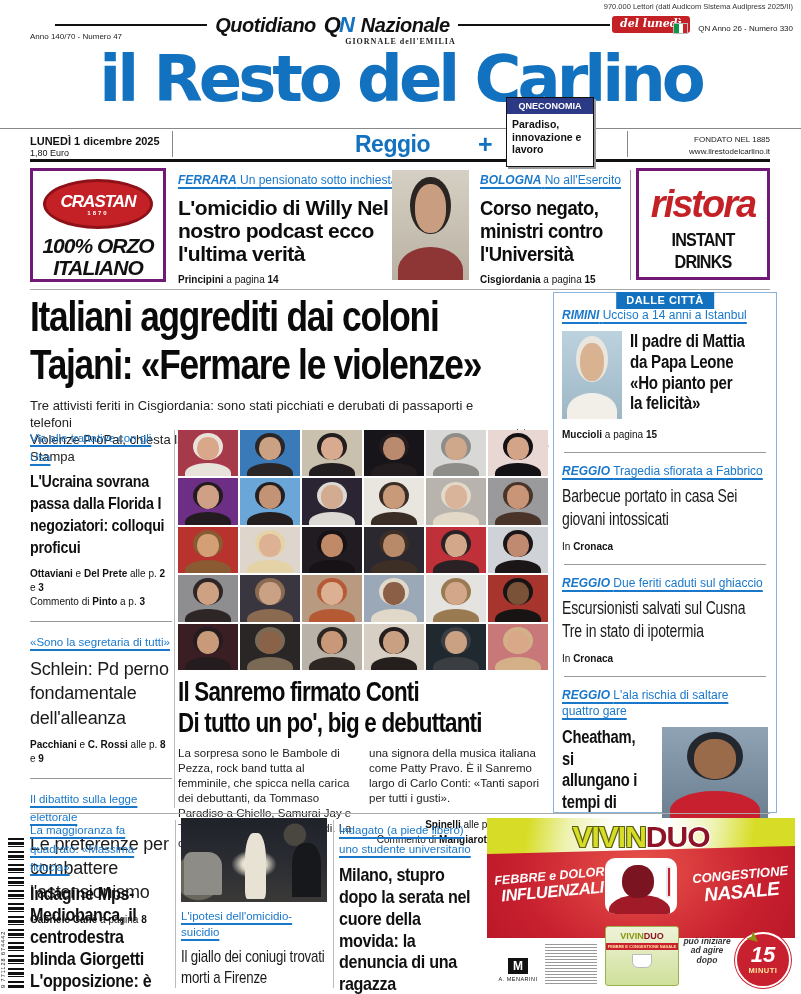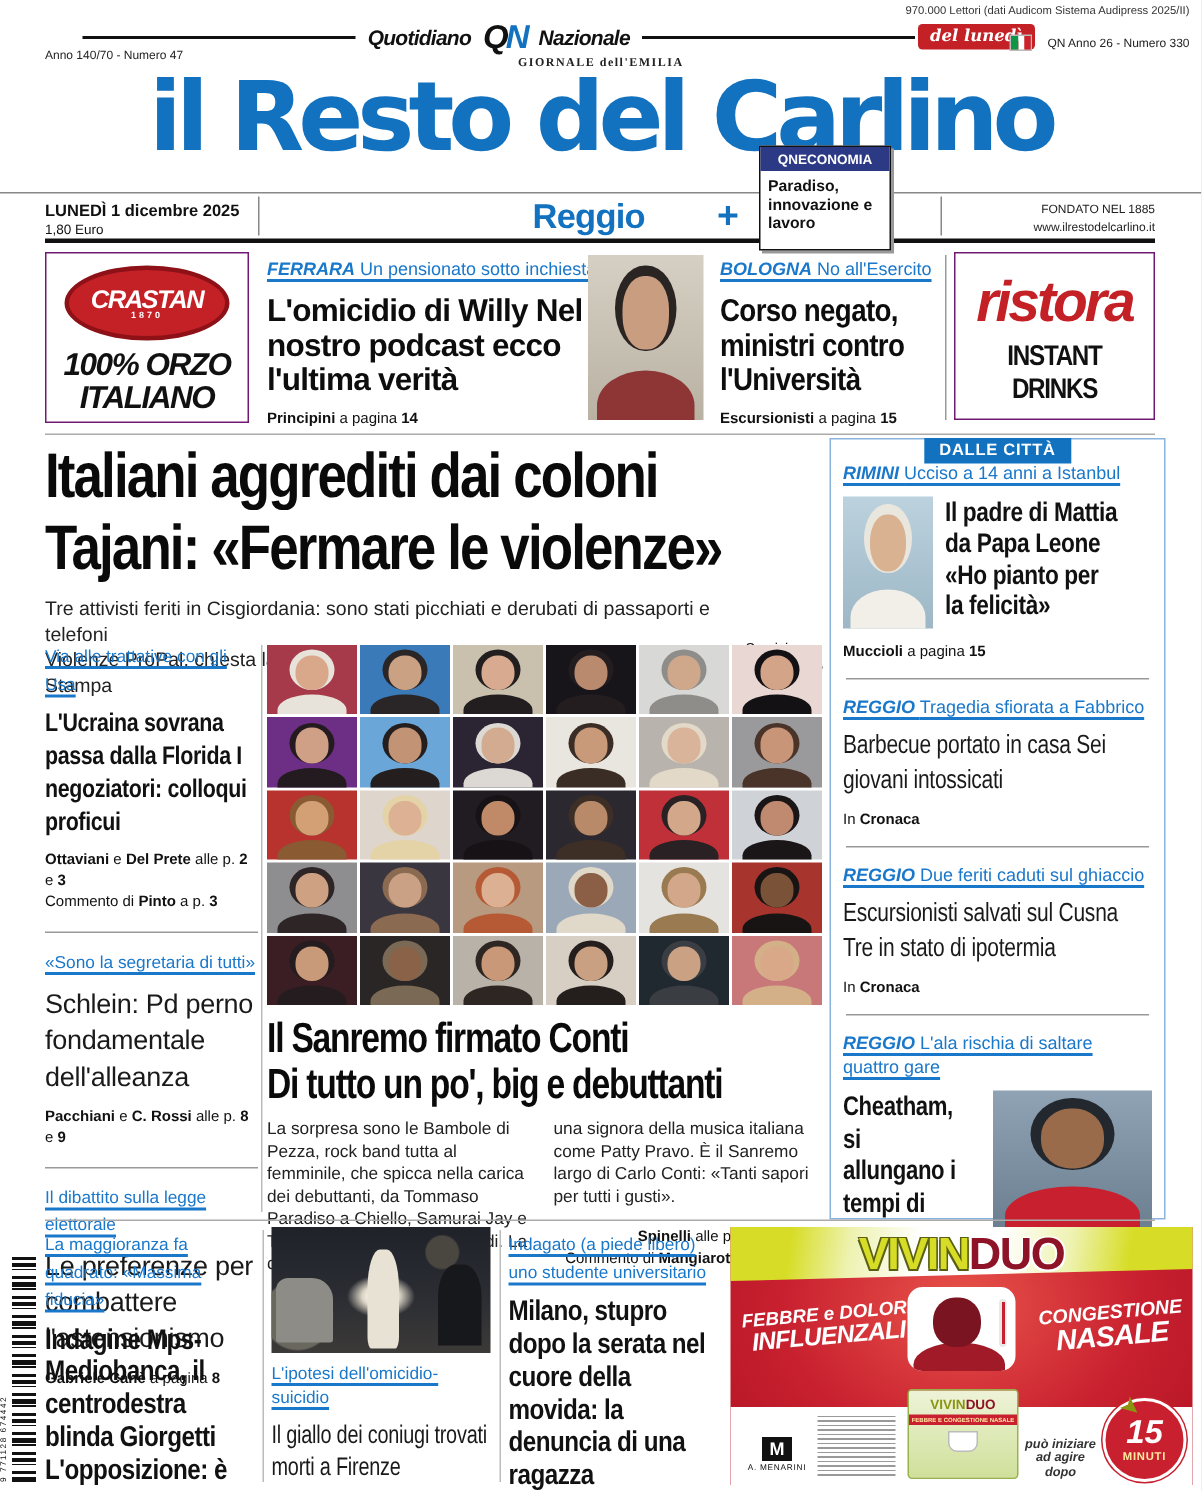--- a/index.html
+++ b/index.html
@@ -4,21 +4,21 @@
 <style>
   html,body{margin:0;padding:0;background:#e8e8e8;}
   #page{position:relative;width:801px;height:994px;background:#fff;margin:0 auto;
         font-family:"Liberation Sans",sans-serif;color:#111;overflow:hidden;}
   b{font-weight:bold;}
 
   
   .readers{position:absolute;top:2px;right:8px;font-size:7.5px;color:#333;}
   .qnrow{position:absolute;top:12px;left:55px;width:555px;display:flex;align-items:center;gap:8px;}
   .qnrow .rule{flex:1;height:2px;background:#111;}
-  .qnword{font-size:14px;font-weight:bold;font-style:italic;letter-spacing:-0.5px;}
+  .qnword{font-size:20px;font-weight:bold;font-style:italic;letter-spacing:-0.5px;}
   .qnlogo{font-size:22px;font-weight:bold;font-style:italic;letter-spacing:-2px;color:#111;}
   .qnlogo span.nblue{color:#1272bf;}
   .annoleft{position:absolute;top:32px;left:30px;font-size:8px;color:#222;}
   .lunedi{position:absolute;top:16px;left:612px;background:#c42127;color:#fff;border-radius:3px;
           padding:1px 8px 3px;font-family:"DejaVu Serif",serif;font-style:italic;font-weight:bold;font-size:11px;}
   .flagrow{position:absolute;top:23px;right:8px;display:flex;align-items:center;gap:10px;font-size:8px;color:#222;}
   .flag{display:inline-flex;width:13px;height:9px;border:0.5px solid #bbb;}
   .flag i{flex:1;}
   .flag i:nth-child(1){background:#109447;} .flag i:nth-child(2){background:#fff;} .flag i:nth-child(3){background:#cd212a;}
 
@@ -45,21 +45,21 @@
 
   
   .kick{color:#1a78cb;font-size:12px;text-decoration:underline;text-underline-offset:3px;
         text-decoration-thickness:1.5px;line-height:1.35;}
   .kick b{font-weight:bold;font-style:italic;}
   .kick.sm{font-size:11.5px;}
   .byl{font-size:10px;color:#111;}
   .byl b{font-weight:bold;}
 
   
-  .adbox{position:absolute;border:1px solid #701a75;background:#fff;}
+  .adbox{position:absolute;border:3px solid #701a75;background:#fff;}
   .crastan{left:30px;top:168px;width:136px;height:114px;text-align:center;padding-top:8px;box-sizing:border-box;}
   .cr-oval{width:104px;height:44px;margin:0 auto;background:#c42127;border:3px solid #8e1118;border-radius:50%;
            color:#fff;font-weight:bold;font-size:17px;letter-spacing:-1px;display:flex;flex-direction:column;
            align-items:center;justify-content:center;font-style:italic;line-height:1;}
   .cr-oval .yr{font-size:6px;letter-spacing:2px;font-style:normal;}
   .cr-txt{font-size:21px;font-weight:bold;font-style:italic;letter-spacing:-1px;line-height:1.05;margin-top:6px;color:#111;}
   .ferrara{position:absolute;left:178px;top:170px;width:256px;}
   .story-h{font-weight:bold;font-size:21px;letter-spacing:-0.5px;line-height:1.1;margin-top:8px;color:#0d0d0d;}
   .ferrara .byl{margin-top:9px;}
   .photo{position:relative;overflow:hidden;}
@@ -179,21 +179,21 @@
   .vv-m{width:20px;height:16px;margin:0 auto;background:#111;color:#fff;font-weight:bold;font-size:12px;line-height:16px;}
   .vv-men .nm{font-size:5.5px;letter-spacing:0.5px;margin-top:2px;color:#111;}
   .vv-fine{position:absolute;left:58px;bottom:6px;width:52px;height:40px;
            background:repeating-linear-gradient(180deg,#999 0 1px,#fff 1px 3px);}
   .vv-pack{position:absolute;left:118px;bottom:4px;width:72px;height:58px;background:linear-gradient(#eef3d8,#cfe09a);
            border:1px solid #9ab24e;border-radius:3px;text-align:center;overflow:hidden;}
   .vv-pack .pb{font-size:9px;font-weight:bold;margin-top:4px;}
   .vv-pack .pb .a{color:#8a9410;} .vv-pack .pb .b{color:#8e1326;}
   .vv-pack .band{background:#c8202f;color:#ffe9a0;font-size:4px;font-weight:bold;padding:1px 0;margin-top:2px;}
   .vv-pack .cup{width:18px;height:12px;background:#fff;border-radius:0 0 6px 6px;margin:4px auto 0;border:1px solid #bbb;}
-  .vv-claim{position:absolute;right:62px;bottom:3px;width:52px;font-size:8.5px;font-weight:bold;font-style:italic;
+  .vv-claim{position:absolute;right:62px;bottom:24px;width:52px;font-size:8.5px;font-weight:bold;font-style:italic;
             color:#333;line-height:1.15;text-align:center;}
   .vv-badge{position:absolute;right:4px;bottom:2px;width:52px;height:52px;background:#c8202f;border-radius:50%;
             border:2px solid #fff;box-shadow:0 0 0 1px #c8202f;color:#fff;text-align:center;}
   .vv-badge .n{font-size:22px;font-weight:bold;font-style:italic;line-height:26px;margin-top:8px;}
   .vv-badge .u{font-size:7.5px;font-weight:bold;letter-spacing:0.5px;margin-top:-2px;color:#ffe9a0;}
   .vv-badge .arr{position:absolute;top:-6px;left:10px;font-size:16px;color:#8a9410;transform:rotate(40deg);}
 </style>
 </head>
 <body>
 
@@ -256,21 +256,21 @@
   </div>
   <div class="photo ph-ferrara">
     <div class="p-hair" style="background:#2a2422"></div>
     <div class="p-face" style="background:#c99d80"></div>
     <div class="p-body" style="background:#8e3636"></div>
   </div>
 
   <div class="bologna">
     <span class="kick"><b>BOLOGNA</b> <span>No all'Esercito</span></span>
     <div class="story-h">Corso negato, ministri contro l'Università</div>
-    <div class="byl" style="margin-top:9px"><b>Escursionisti</b><span> a pagina </span><b>15</b></div>
+    <div class="byl" style="margin-top:9px"><b>Cisgiordania</b><span> a pagina </span><b>15</b></div>
   </div>
   <div class="vdiv-top"></div>
 
   <div class="adbox ristora">
     <div class="ri-brand">ristora</div>
     <div class="ri-sub">INSTANT DRINKS</div>
   </div>
   <div class="hr1"></div>
 
   <div class="lead">

